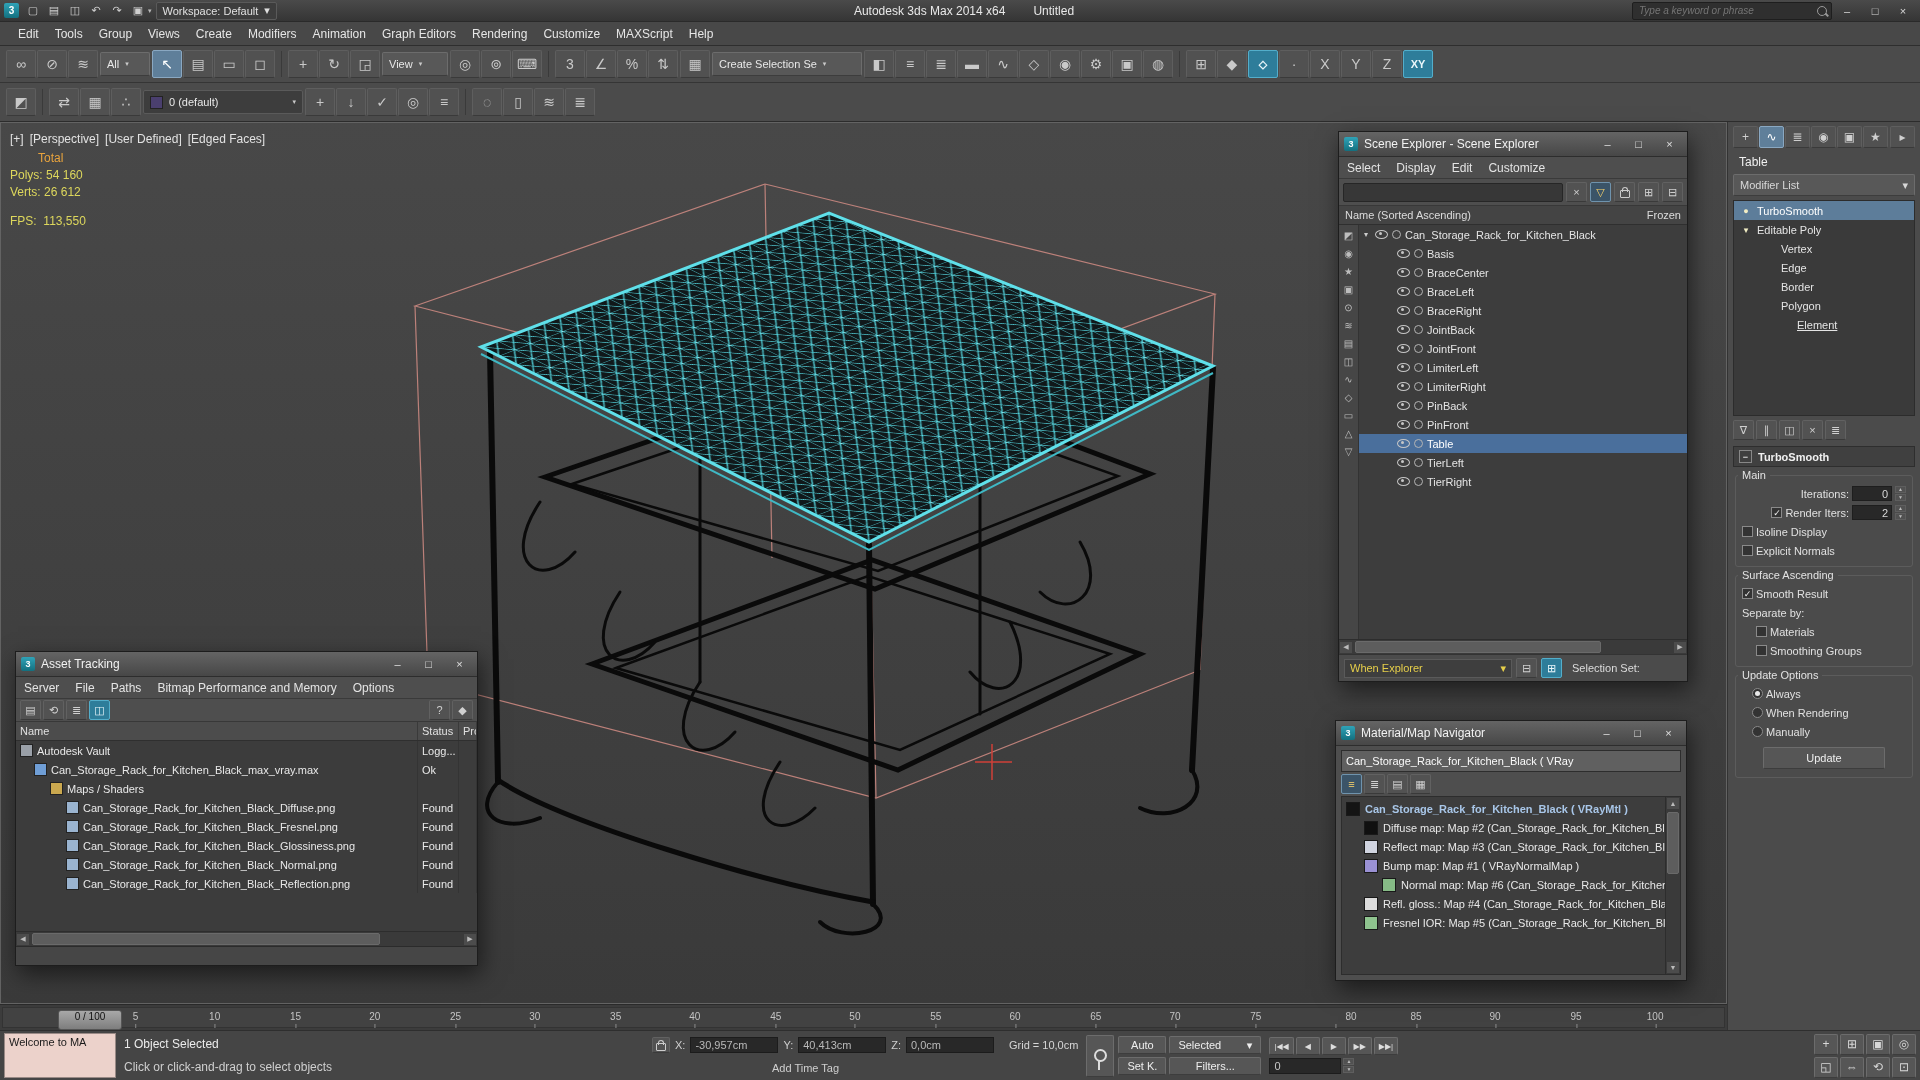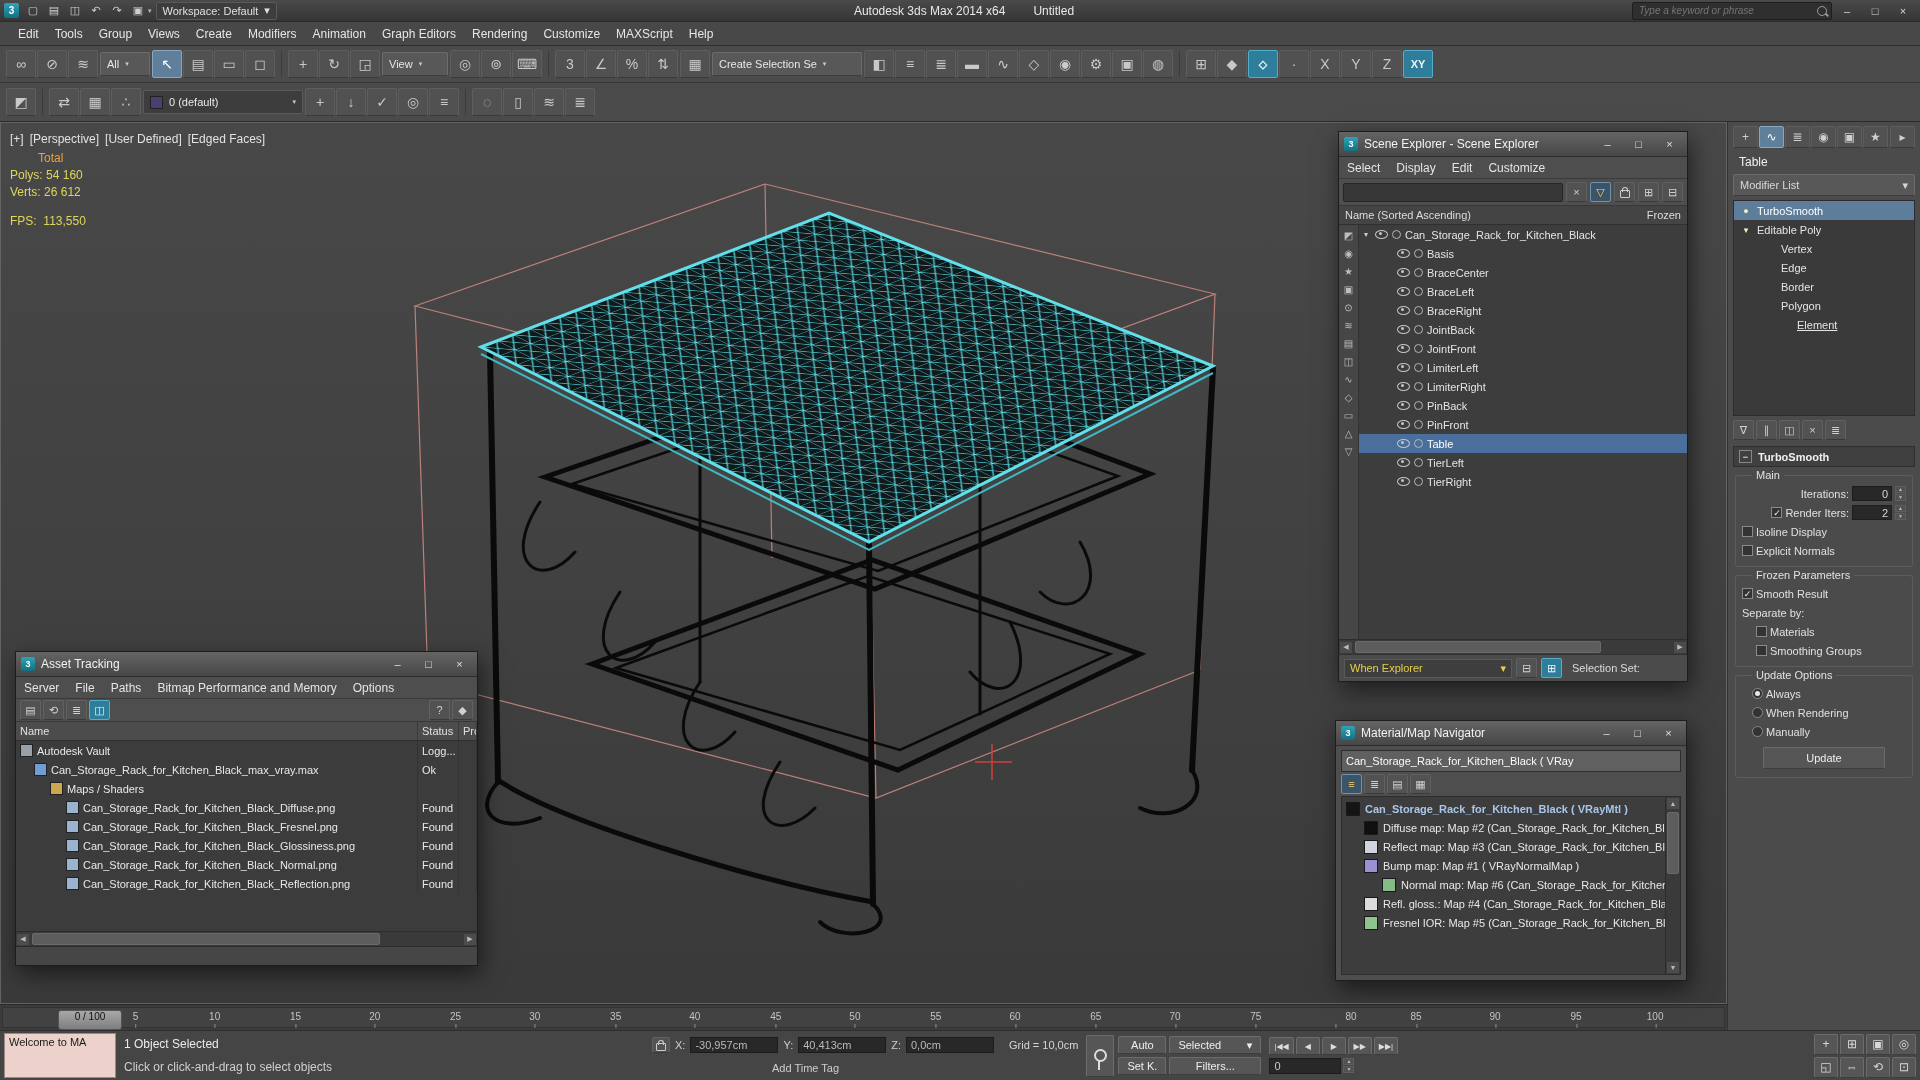--- a/index.html
+++ b/index.html
@@ -126,21 +126,21 @@
          justify-content:space-between;padding:0 6px;margin:2px 0 4px;border-radius:2px}
   .stackbox{height:214px;background:#3a3a3a;border:1px solid #2c2c2c;overflow:hidden;margin-bottom:4px}
   .stack-row{height:19px;display:flex;align-items:center;gap:5px;padding-left:6px;color:#e4e4e4;white-space:nowrap}
   .stack-row.selected{background:#5d7d9a;color:#fff}
   .stack-ic{width:12px;text-align:center;font-size:9px;color:#f2edc4}
   .stack-tools{display:flex;gap:2px;justify-content:flex-start;margin-bottom:6px}
   .rollout-h{height:19px;background:#404040;border:1px solid #2e2e2e;display:flex;align-items:center;gap:6px;padding:0 5px;
              color:#f0f0f0;font-weight:bold;margin-bottom:3px}
   .ro-min{width:11px;height:11px;border:1px solid #888;display:flex;align-items:center;justify-content:center;font-size:9px;color:#ddd}
   .group{border:1px solid #5c5c5c;border-radius:3px;margin:8px 2px 4px;padding:8px 6px 6px;position:relative}
-  .group .gtitle{position:absolute;top:-7px;left:16px;background:#4b4b4b;padding:0 4px;color:#e2e2e2;font-size:11px}
+  .group .gtitle{position:absolute;top:-7px;left:2px;background:#4b4b4b;padding:0 4px;color:#e2e2e2;font-size:11px}
   .prow{display:flex;align-items:center;justify-content:flex-end;gap:3px;height:19px;color:#e0e0e0}
   .prow.left{justify-content:flex-start}
   .spin-val{width:40px;height:15px;background:#282828;border:1px solid #1e1e1e;color:#d8d8d8;display:flex;align-items:center;
             justify-content:flex-end;padding:0 3px;font-size:11px;box-sizing:border-box}
   .spin-arrows{display:flex;flex-direction:column;gap:1px}
   .spin-arrows span{font-size:5px;line-height:5px;color:#bbb;background:#515151;border:1px solid #5e5e5e;width:11px;height:7px;
                     display:flex;align-items:center;justify-content:center;box-sizing:border-box}
   .chk{width:11px;height:11px;background:#333;border:1px solid #8a8a8a;display:flex;align-items:center;justify-content:center;
        font-size:9px;color:#eee;flex:0 0 11px;box-sizing:border-box}
   .radio{width:11px;height:11px;border:1px solid #8a8a8a;border-radius:50%;background:#333;position:relative;flex:0 0 11px;box-sizing:border-box}
@@ -631,21 +631,21 @@
     <div class="prow left">
       <span class="chk"></span>
       <span>Isoline Display</span>
     </div>
     <div class="prow left">
       <span class="chk"></span>
       <span>Explicit Normals</span>
     </div>
   </div>
   <div class="group">
-    <span class="gtitle">Frozen Parameters</span>
+    <span class="gtitle">Surface Ascending</span>
     <div class="prow left">
       <span class="chk">✓</span>
       <span>Smooth Result</span>
     </div>
     <div class="prow left">
         <span>Separate by:</span>
       </div>
     <div class="prow left" style="padding-left:14px">
       <span class="chk"></span>
       <span>Materials</span>

